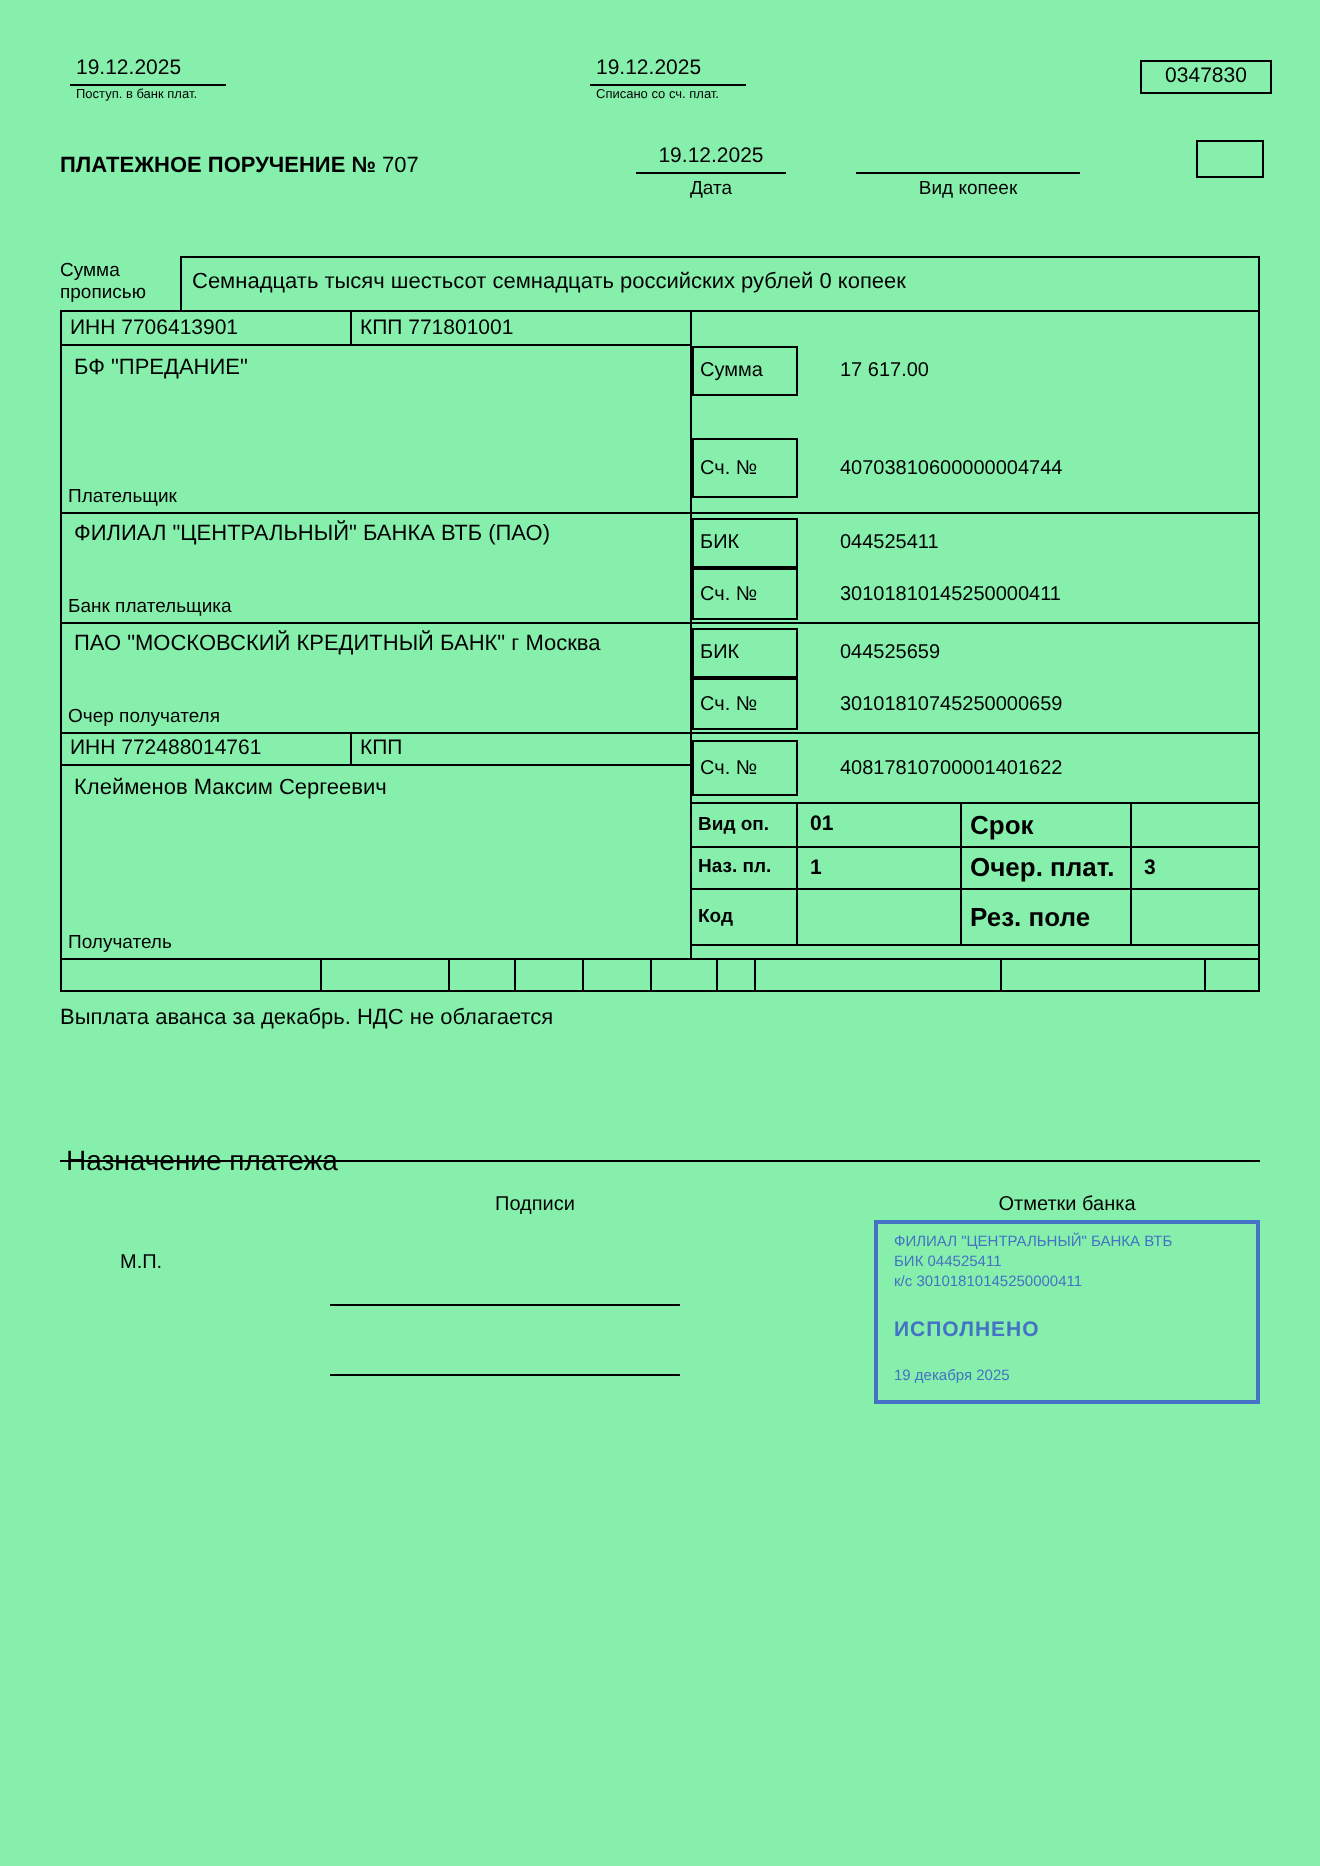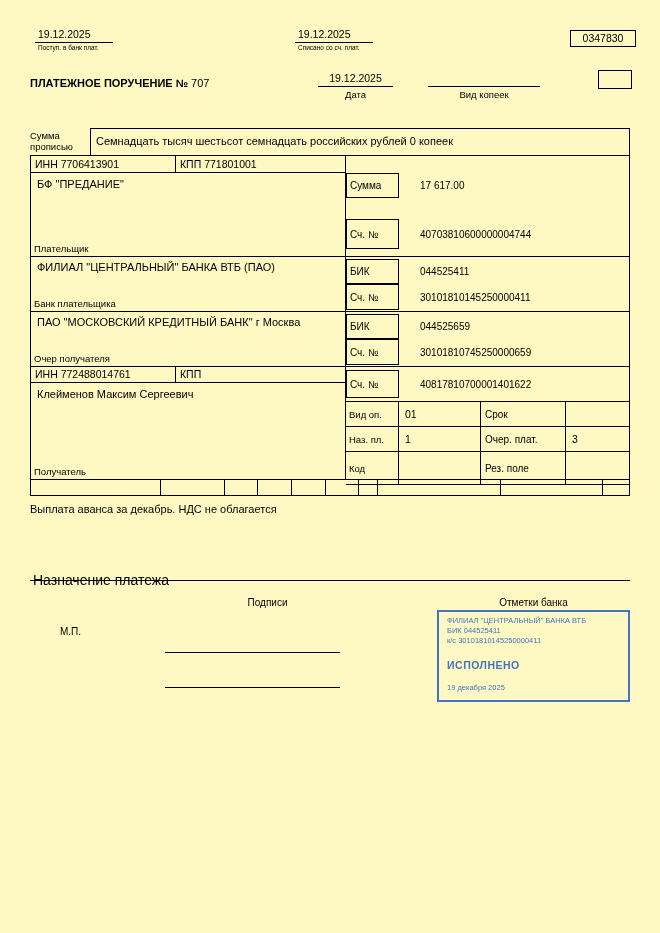--- a/index.html
+++ b/index.html
@@ -1,17 +1,17 @@
 <!DOCTYPE html>
 <html><head>
 <meta charset="utf-8">
 <style>
   * { margin:0; padding:0; box-sizing:border-box; }
   html,body { background:#ffffff; }
-  .page { position:relative; width:660px; height:933px; background:#fef9c3;
+  .page { position:relative; width:660px; height:933px; background:#86efac;
           font-family:"Liberation Sans", sans-serif; color:#000; overflow:hidden; }
   .abs { position:absolute; }
 
   .date-note .val { font-size:10.5px; border-bottom:1px solid #000; padding:0 3px 2px; }
   .date-note .lab { font-size:6.5px; padding:1px 3px 0; }
 
   .form-code { left:570px; top:30px; width:66px; height:17px; border:1px solid #000;
                font-size:10.5px; text-align:center; line-height:15px; }
 
   .doc-title { left:30px; top:77px; font-size:11px; font-weight:bold; }
@@ -35,27 +35,27 @@
   .br { border-right:1px solid #000; }
   .bb { border-bottom:1px solid #000; }
   .hline { left:0; width:100%; height:0; border-top:1px solid #000; }
   .name-cell { font-size:11px; padding:5px 6px 0; }
   .sec-label { position:absolute; left:3px; bottom:2px; font-size:9.5px; }
   .lblbox { border:1px solid #000; font-size:10px; display:flex; align-items:center;
             padding-left:3px; left:315px; width:53px; }
   .rval { font-size:10px; display:flex; align-items:center; padding-left:7px;
           left:382px; width:224px;text-align:right; }
 
-  .minigrid { left:315px; top:245px; width:283px; height:84px; border-top:1px solid #000;
-              display:flex; flex-direction:column; }
+  .minigrid { left:315px; top:245px; width:283px; height:72px; border-top:1px solid #000;
+              display:flex; flex-direction:column;font-weight:bold; }
   .minigrid .row { display:flex; flex:1; }
   .minigrid .c { border-right:1px solid #000; border-bottom:1px solid #000;
                  display:flex; align-items:center; }
   .minigrid .c.lab  { font-size:9.5px;  padding-left:3px; width:53px; }
-  .minigrid .c.lab2 { font-size:10px;  padding-left:4px; width:85px; }
+  .minigrid .c.lab2 { font-size:13px;  padding-left:4px; width:85px; }
   .minigrid .c.v1   { font-size:10.5px; padding-left:6px; width:82px; }
   .minigrid .c.v2   { font-size:10.5px; padding-left:6px; flex:1; border-right:none; }
 
   .strip { left:0; top:323px; width:100%; height:16px; border-top:1px solid #000; display:flex; }
   .strip > div { border-right:1px solid #000; height:100%; }
   .strip > div:last-child { border-right:none; flex:1; }
 
   .purpose-text { left:30px; top:503px; font-size:11px; }
   .purpose-rule { left:30px; top:580px; width:600px; height:0; border-top:1px solid #000; }
   .purpose-label { left:33px; top:572px; font-size:14px; }

